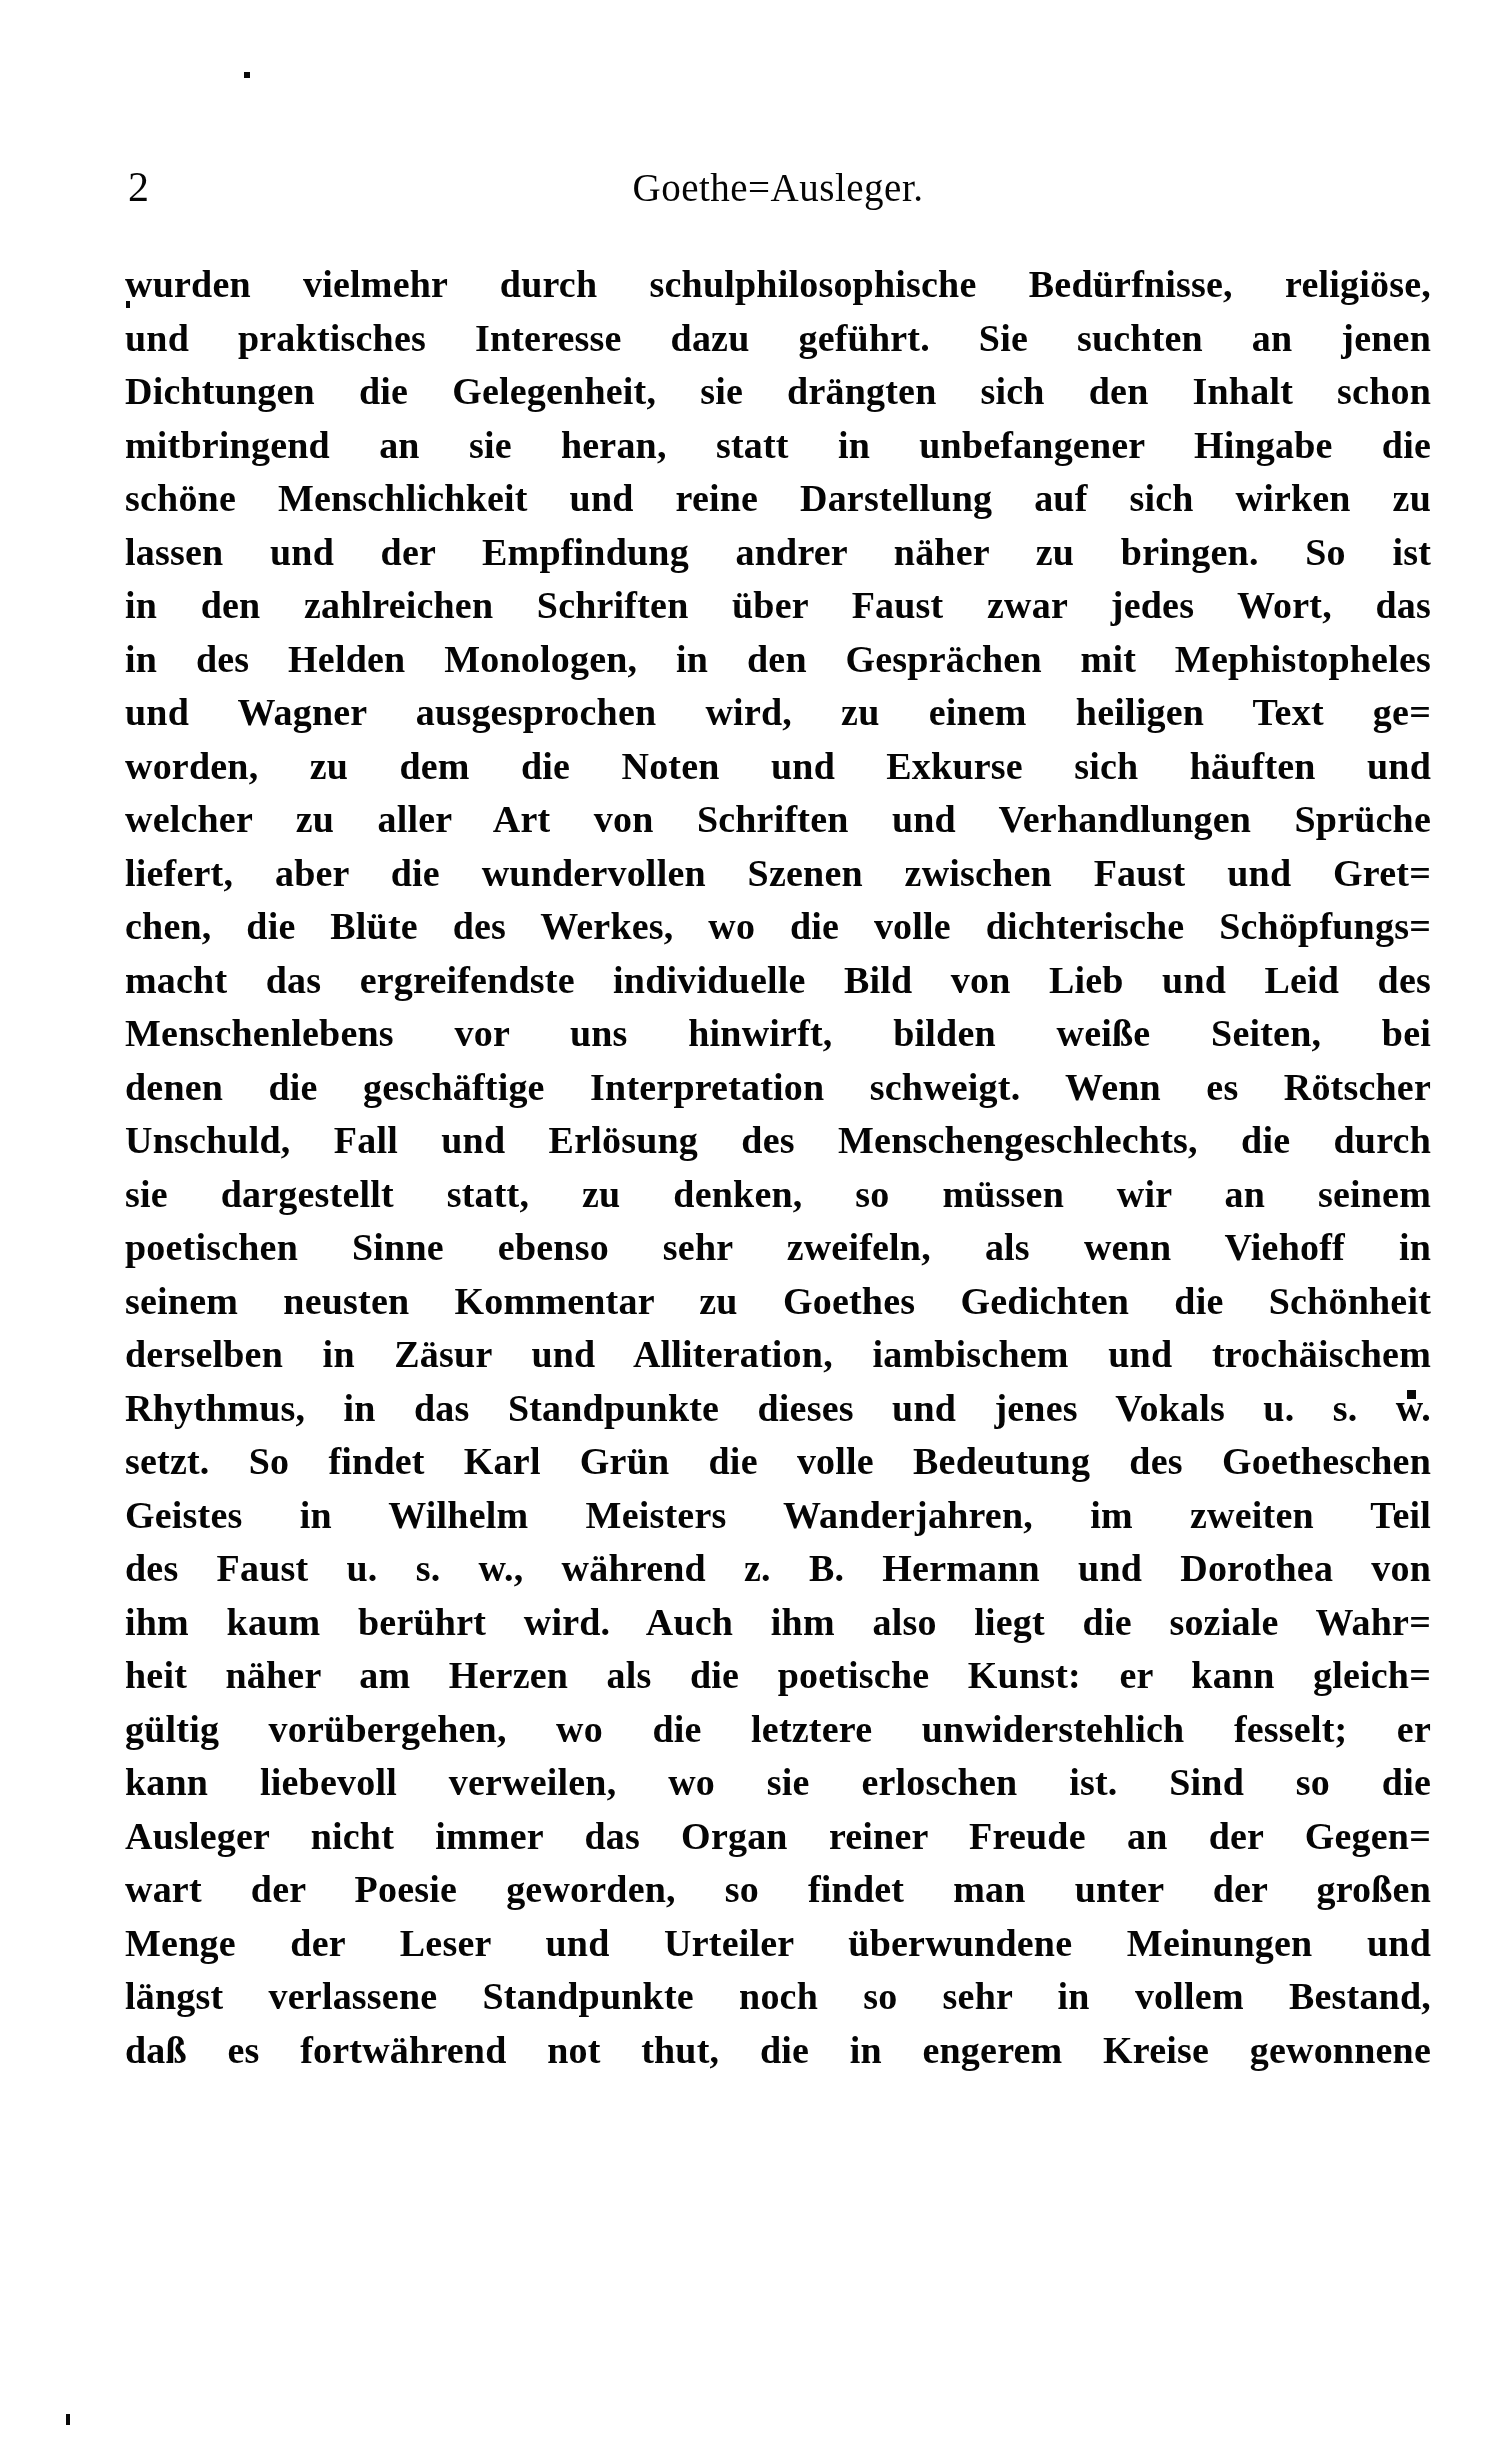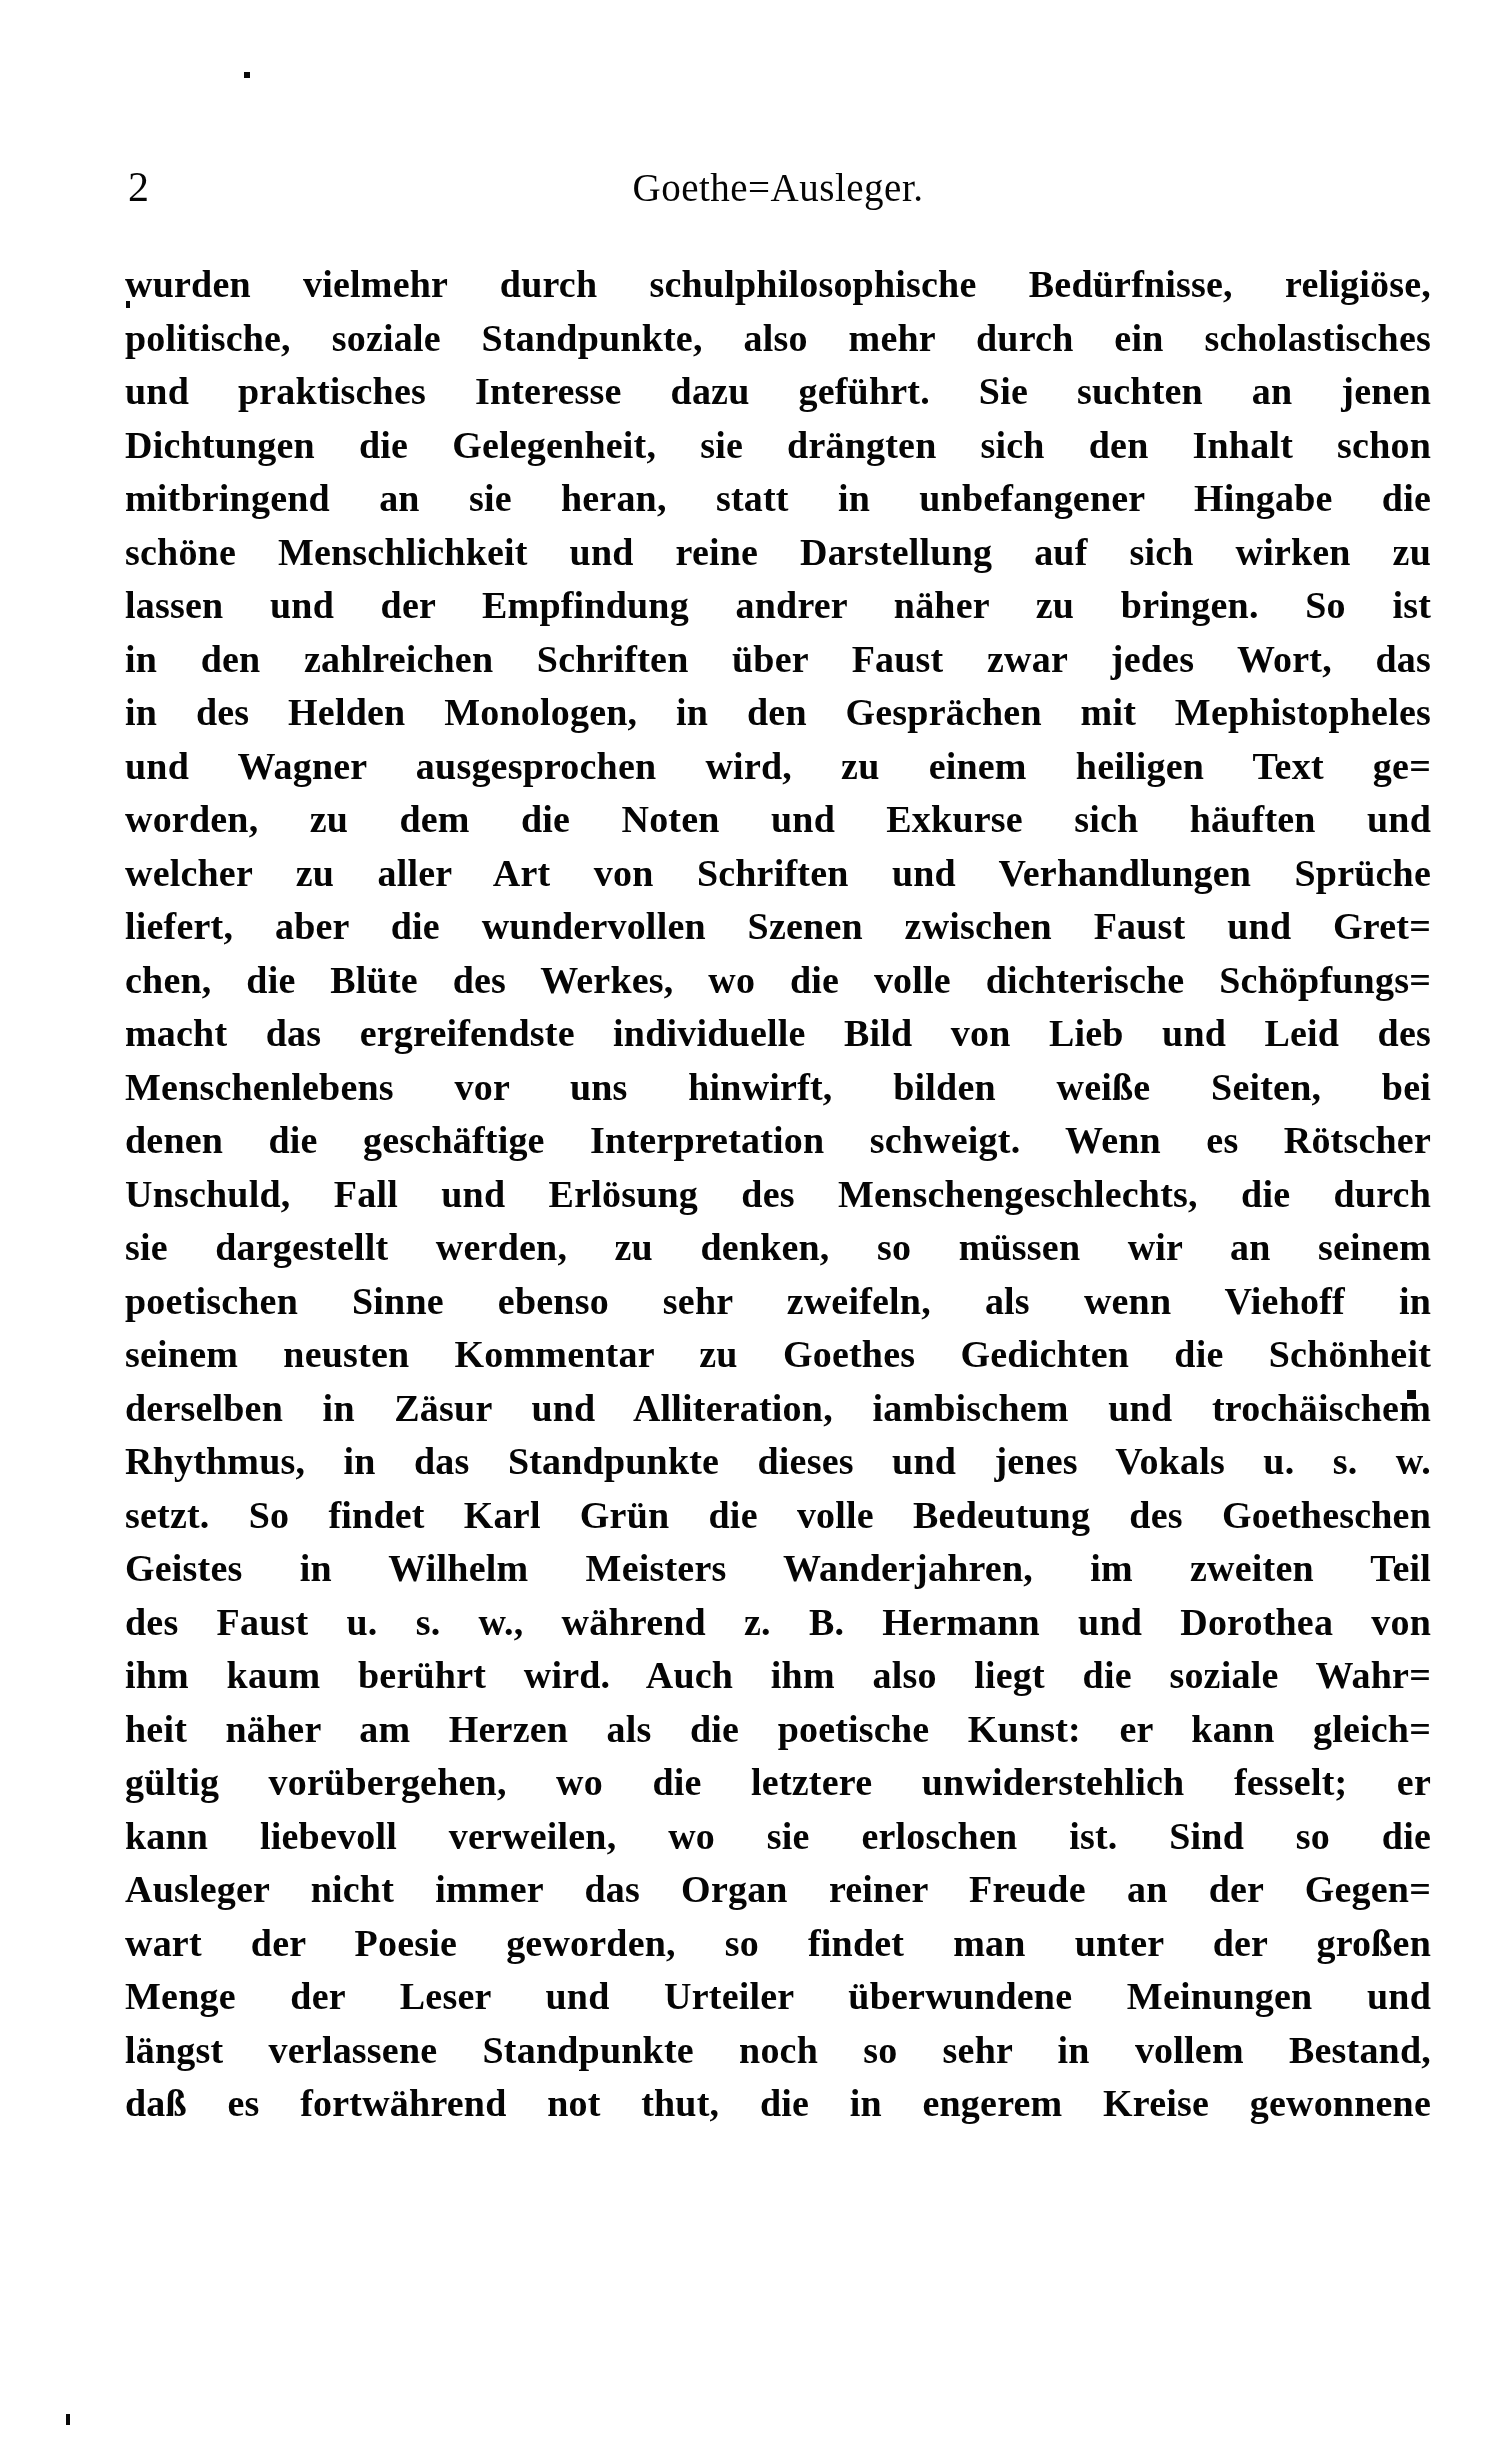--- a/index.html
+++ b/index.html
@@ -59,38 +59,37 @@
 </style>
 </head>
 <body>
 
 <div class="scan-page">
   <div class="page-number">2</div>
   <div class="running-head">Goethe=Ausleger.</div>
   <div class="body-text">
 
   <div class="line">wurden vielmehr durch schulphilosophische Bedürfnisse, religiöse,</div>
-      <div class="line">politische, soziale Standpunkte, also mehr durch ein scholastisches</div>
       <div class="line">und praktisches Interesse dazu geführt.  Sie suchten an jenen</div>
       <div class="line">Dichtungen die Gelegenheit, sie drängten sich den Inhalt schon</div>
       <div class="line">mitbringend an sie heran, statt in unbefangener Hingabe die</div>
       <div class="line">schöne Menschlichkeit und reine Darstellung auf sich wirken zu</div>
       <div class="line">lassen und der Empfindung andrer näher zu bringen.  So ist</div>
       <div class="line">in den zahlreichen Schriften über Faust zwar jedes Wort, das</div>
       <div class="line">in des Helden Monologen, in den Gesprächen mit Mephistopheles</div>
       <div class="line">und Wagner ausgesprochen wird, zu einem heiligen Text ge=</div>
       <div class="line">worden, zu dem die Noten und Exkurse sich häuften und</div>
       <div class="line">welcher zu aller Art von Schriften und Verhandlungen Sprüche</div>
       <div class="line">liefert, aber die wundervollen Szenen zwischen Faust und Gret=</div>
       <div class="line">chen, die Blüte des Werkes, wo die volle dichterische Schöpfungs=</div>
       <div class="line">macht das ergreifendste individuelle Bild von Lieb und Leid des</div>
       <div class="line">Menschenlebens vor uns hinwirft, bilden weiße Seiten, bei</div>
       <div class="line">denen die geschäftige Interpretation schweigt.  Wenn es Rötscher</div>
       <div class="line">Unschuld, Fall und Erlösung des Menschengeschlechts, die durch</div>
-      <div class="line">sie dargestellt werden, zu denken, so müssen wir an seinem</div>
+      <div class="line">sie dargestellt statt, zu denken, so müssen wir an seinem</div>
       <div class="line">poetischen Sinne ebenso sehr zweifeln, als wenn Viehoff in</div>
       <div class="line">seinem neusten Kommentar zu Goethes Gedichten die Schönheit</div>
       <div class="line">derselben in Zäsur und Alliteration, iambischem und trochäischem</div>
       <div class="line">Rhythmus, in das Standpunkte dieses und jenes Vokals u. s. w.</div>
       <div class="line">setzt.  So findet Karl Grün die volle Bedeutung des Goetheschen</div>
       <div class="line">Geistes in Wilhelm Meisters Wanderjahren, im zweiten Teil</div>
       <div class="line">des Faust u. s. w., während z. B. Hermann und Dorothea von</div>
       <div class="line">ihm kaum berührt wird.  Auch ihm also liegt die soziale Wahr=</div>
       <div class="line">heit näher am Herzen als die poetische Kunst: er kann gleich=</div>
       <div class="line">gültig vorübergehen, wo die letztere unwiderstehlich fesselt; er</div>

